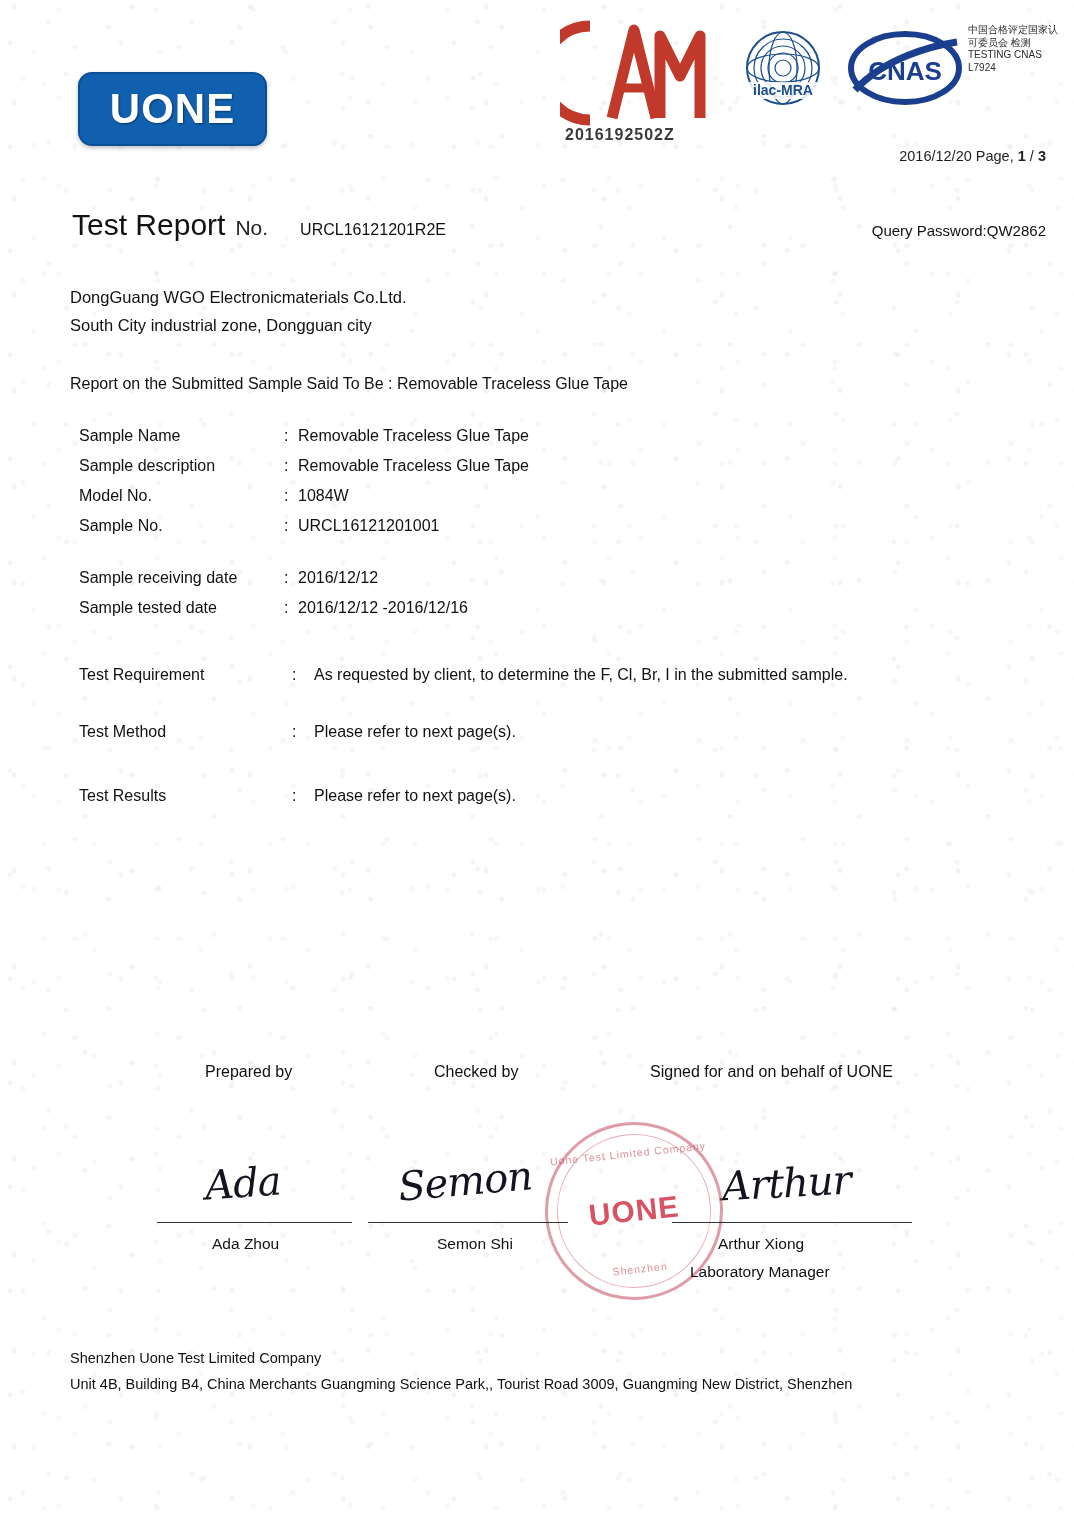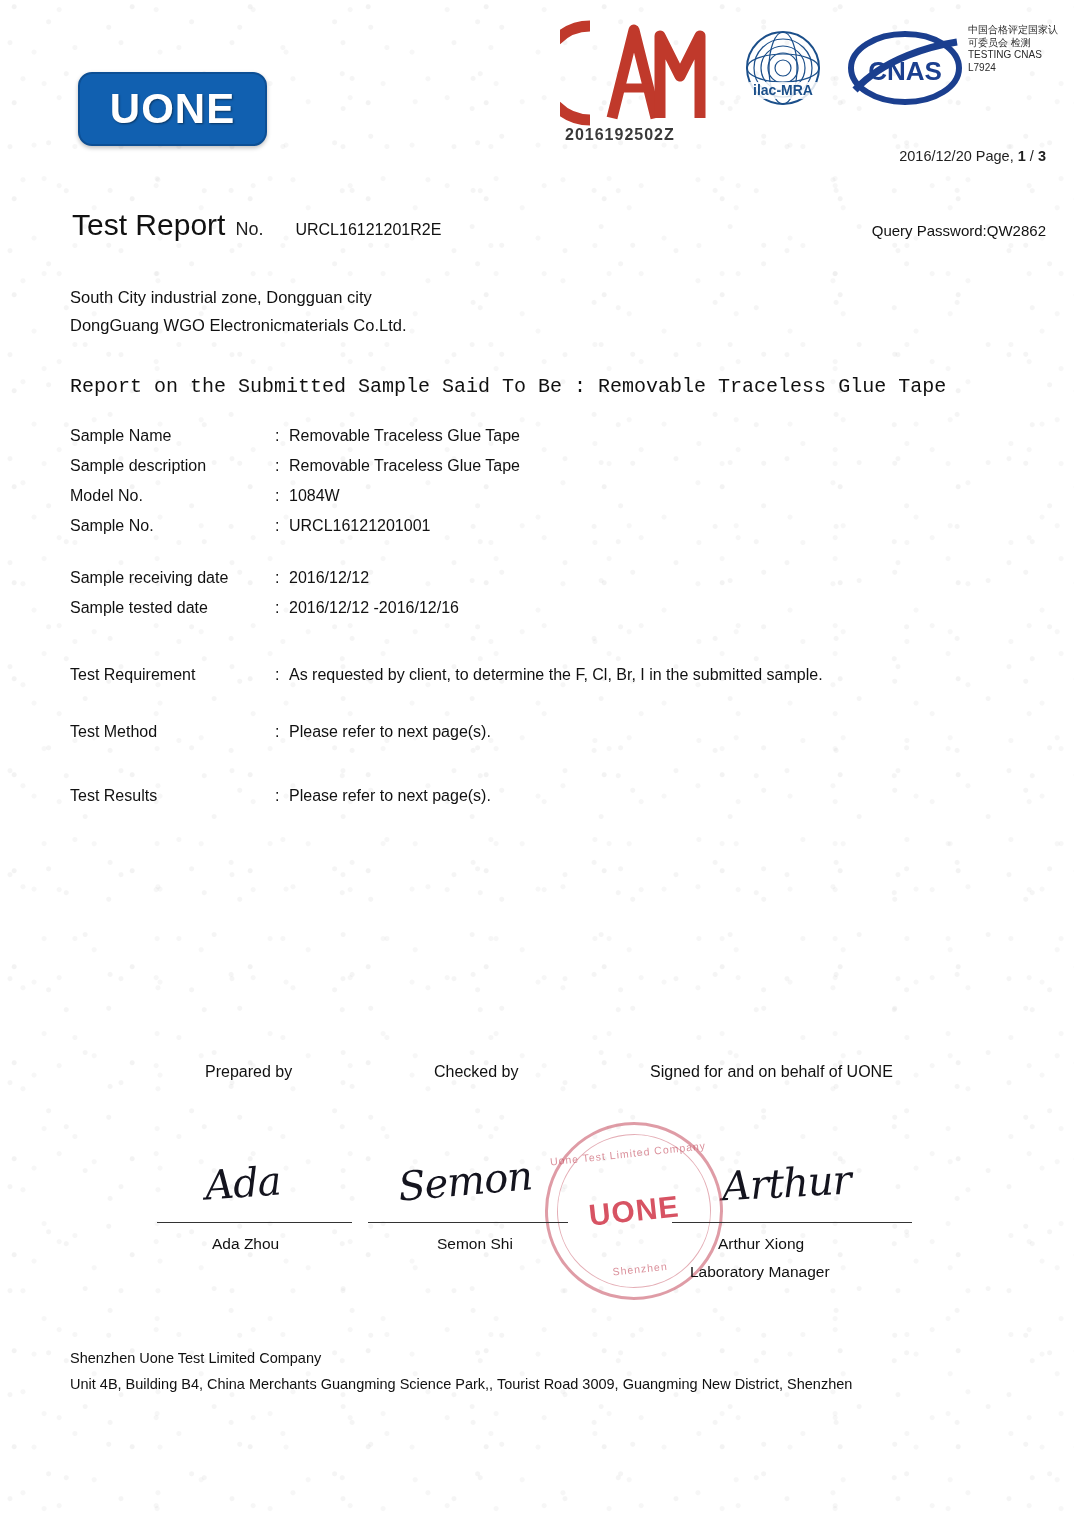--- a/index.html
+++ b/index.html
@@ -122,21 +122,21 @@
     display: flex;
     align-items: baseline;
   }
   .title-main {
     font-size: 30px;
     font-weight: normal;
     color: #111;
     letter-spacing: 0px;
   }
   .title-no-label {
-    font-size: 18px;
+    font-size: 21px;
     margin-left: 10px;
     color: #222;
   }
   .title-no-value {
     font-size: 16px;
     margin-left: 32px;
     color: #111;
   }
   .query-pass {
     position: absolute;
@@ -153,45 +153,45 @@
     top: 283px;
     font-size: 16.5px;
     line-height: 28px;
     color: #111;
   }
 
   .submitted {
     position: absolute;
     left: 70px;
     top: 375px;
-    font-size: 20px;
-    color: #111;
-    font-family: Liberation Mono, monospace;
+    font-size: 16px;
+    color: #111;
   }
 
   
   .fields {
     position: absolute;
     left: 70px;
     font-size: 16px;
     color: #111;
   }
   .fields .row {
     display: flex;
     line-height: 30px;
+    margin-left: 9px;
   }
   .fields .lbl { width: 205px; }
   .fields .colon { width: 14px; }
   .fields .val { flex: 1; }
 
   #fields-a { top: 421px; }
   #fields-b { top: 563px; }
   #fields-c { top: 650px; }
 
-  #fields-c .row { line-height: 64px; }
+  #fields-c .row { line-height: 64px; gap: 8px; }
   #fields-c .row:first-child { line-height: 50px; }
 
   
   .sig-head {
     position: absolute;
     font-size: 16px;
     color: #111;
     top: 1063px;
   }
   .sig-head.a { left: 205px; }
@@ -334,22 +334,22 @@
 </div>
 
 <div class="title-row">
   <span class="title-main">Test Report</span>
   <span class="title-no-label">No.</span>
   <span class="title-no-value">URCL16121201R2E</span>
 </div>
 <div class="query-pass">Query Password:QW2862</div>
 
 <div class="addr">
+  <div>DongGuang WGO Electronicmaterials Co.Ltd.</div>
   <div>South City industrial zone, Dongguan city</div>
-  <div>DongGuang WGO Electronicmaterials Co.Ltd.</div>
 </div>
 
 <div class="submitted">Report on the Submitted Sample Said To Be : Removable Traceless Glue Tape</div>
 
 <div class="fields" id="fields-a">
   <div class="row">
     <span class="lbl">Sample Name</span>
     <span class="colon">:</span>
     <span class="val">Removable Traceless Glue Tape</span>
   </div>

